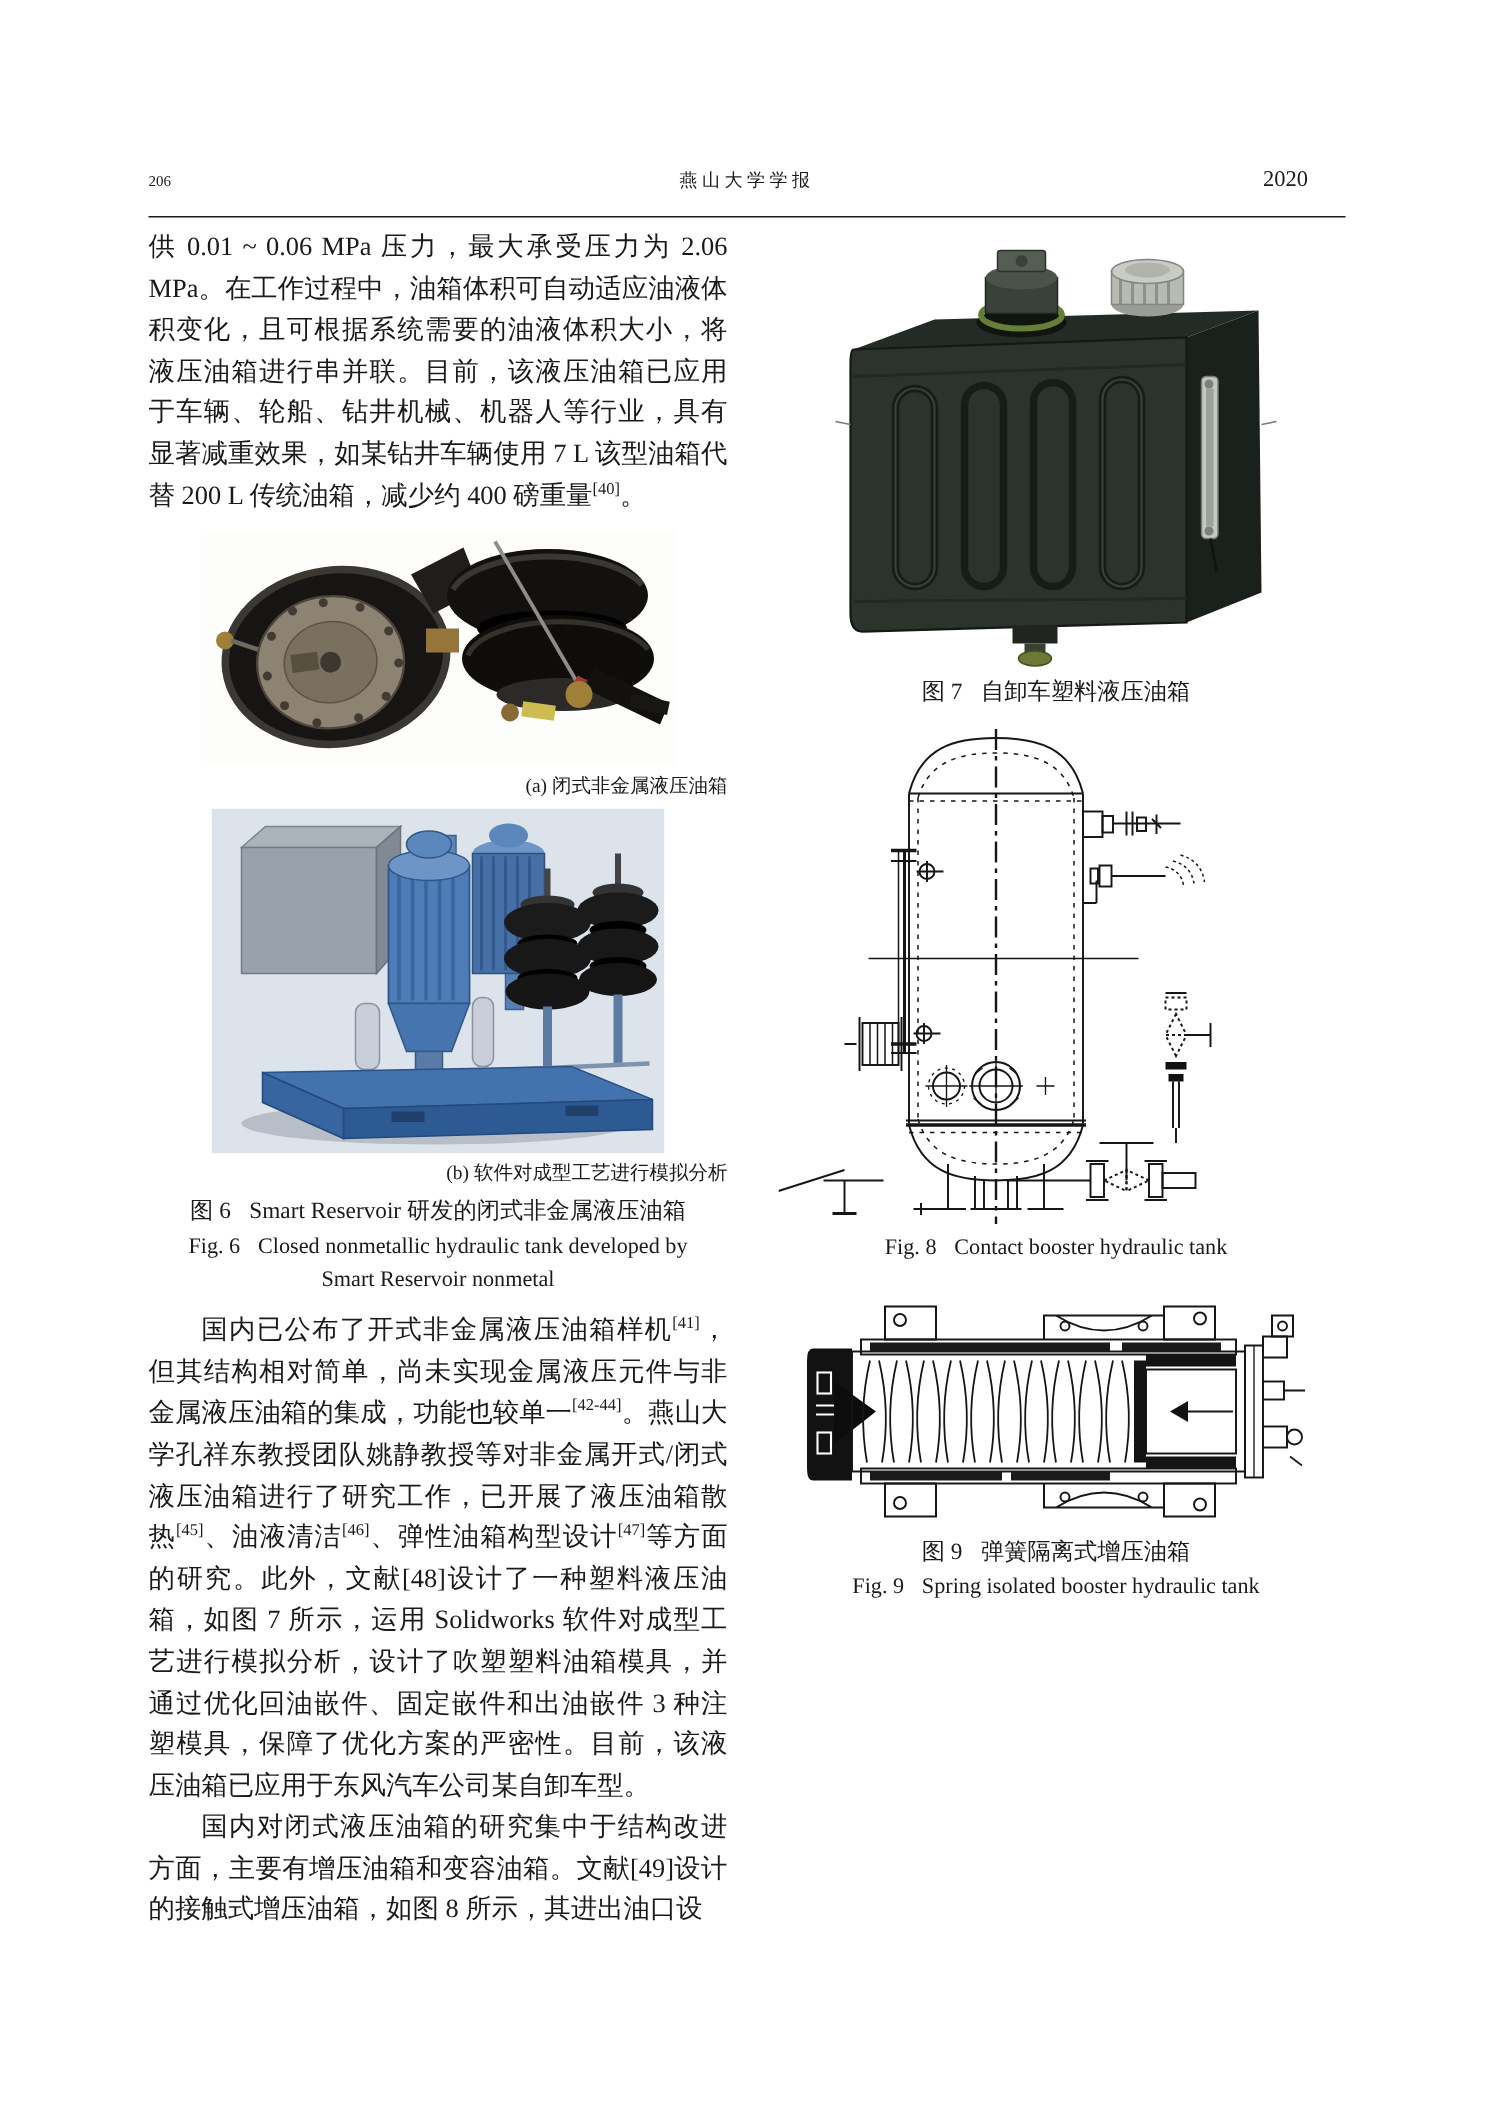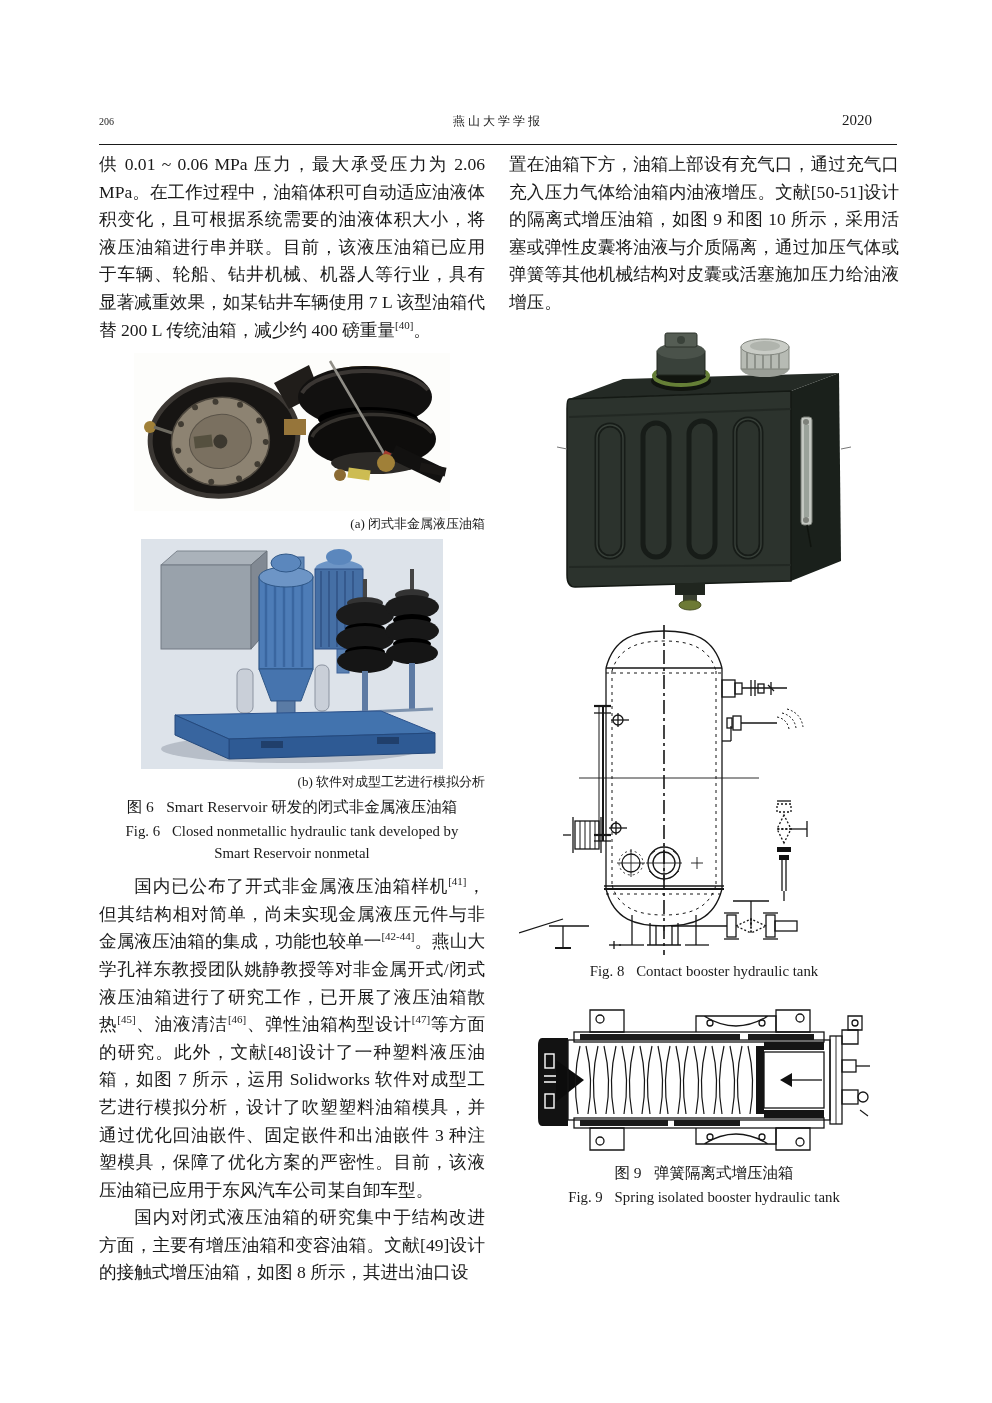--- a/index.html
+++ b/index.html
@@ -174,21 +174,20 @@
       <span>Smart Reservoir nonmetal</span>
     </div>
   </div>
 
   <p class="para indent" style="margin-top:9px;">国内已公布了开式非金属液压油箱样机<sup>[41]</sup>，但其结构相对简单，尚未实现金属液压元件与非金属液压油箱的集成，功能也较单一<sup>[42-44]</sup>。燕山大学孔祥东教授团队姚静教授等对非金属开式/闭式液压油箱进行了研究工作，已开展了液压油箱散热<sup>[45]</sup>、油液清洁<sup>[46]</sup>、弹性油箱构型设计<sup>[47]</sup>等方面的研究。此外，文献[48]设计了一种塑料液压油箱，如图 7 所示，运用 Solidworks 软件对成型工艺进行模拟分析，设计了吹塑塑料油箱模具，并通过优化回油嵌件、固定嵌件和出油嵌件 3 种注塑模具，保障了优化方案的严密性。目前，该液压油箱已应用于东风汽车公司某自卸车型。</p>
   <p class="para indent">国内对闭式液压油箱的研究集中于结构改进方面，主要有增压油箱和变容油箱。文献[49]设计的接触式增压油箱，如图 8 所示，其进出油口设</p>
 </div>
 
 <div class="col col-right">
 
-  <p class="para">置在油箱下方，油箱上部设有充气口，通过充气口充入压力气体给油箱内油液增压。文献[50-51]设计的隔离式增压油箱，如图 9 和图 10 所示，采用活塞或弹性皮囊将油液与介质隔离，通过加压气体或弹簧等其他机械结构对皮囊或活塞施加压力给油液增压。</p>
 
   <div class="figwrap" style="margin-top:12px;">
     <svg width="330" height="282" viewBox="0 0 330 282">
       <rect x="0" y="0" width="330" height="282" fill="#ffffff"></rect>
 
       <polygon points="30,70 252,62 300,44 84,50" fill="#242a25"></polygon>
 
       <polygon points="252,62 300,44 302,232 252,252" fill="#1a201b"></polygon>
 
       <path d="M30,70 L252,62 L252,252 L36,258 Q28,258 28,246 L28,80 Q28,70 30,70 Z" fill="#2c332d" stroke="#141914" stroke-width="1.5"></path>
@@ -239,20 +238,23 @@
       </g>
 
       <g>
         <rect x="136" y="254" width="30" height="12" fill="#20261f"></rect>
         <rect x="144" y="266" width="14" height="8" fill="#3a4133"></rect>
         <ellipse cx="151" cy="276" rx="11" ry="5" fill="#6d7a35" stroke="#474f22" stroke-width="1"></ellipse>
       </g>
       <line x1="28" y1="120" x2="18" y2="118" stroke="#777" stroke-width="1"></line>
       <line x1="302" y1="120" x2="312" y2="118" stroke="#777" stroke-width="1"></line>
     </svg>
+    <div class="cap-zh">
+      <span class="cap-label">图 7</span><span>自卸车塑料液压油箱</span>
+    </div>
   </div>
 
   <div class="figwrap" style="margin-top:12px;">
     <svg width="370" height="335" viewBox="0 0 370 335">
       <rect x="0" y="0" width="370" height="335" fill="#ffffff"></rect>
       <g class="lineart">
 
         <line x1="87" y1="45" x2="87" y2="265"></line>
         <line x1="203" y1="45" x2="203" y2="265"></line>
         <line x1="87" y1="45" x2="203" y2="45"></line>

